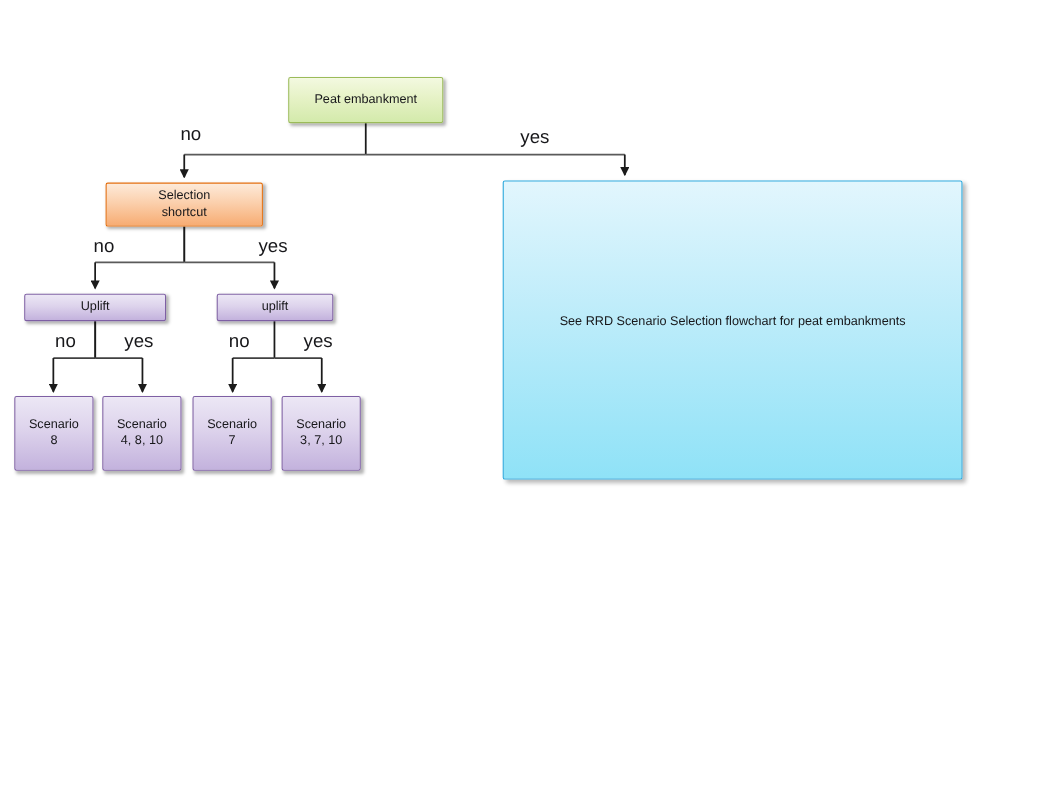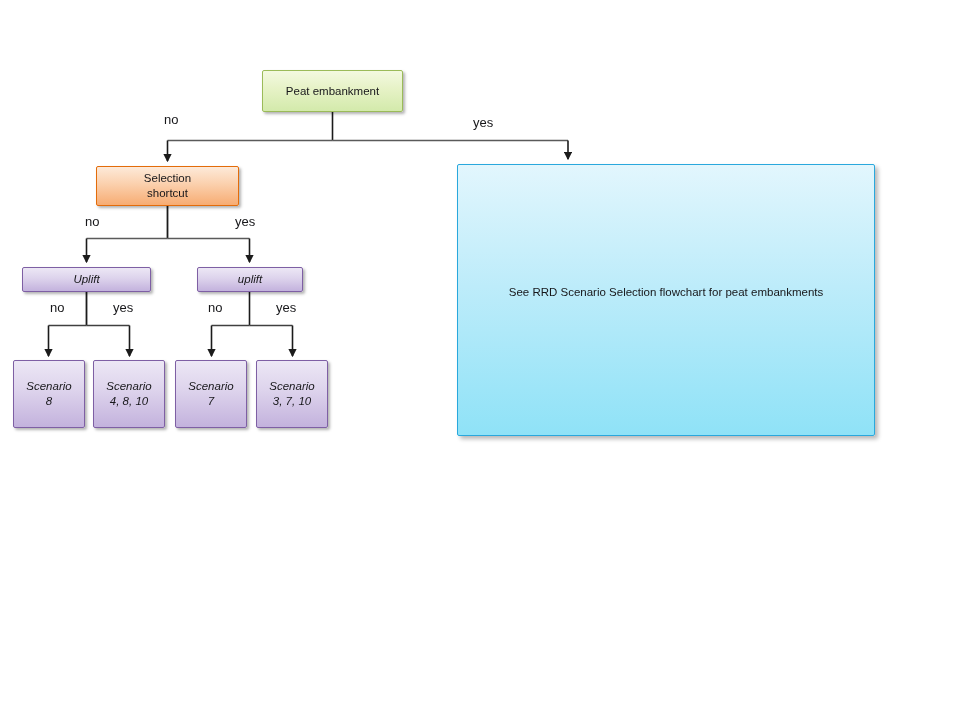--- a/index.html
+++ b/index.html
@@ -46,34 +46,33 @@
     background: linear-gradient(to bottom, #f3f9e0 0%, #e6f2c6 45%, #d3eaab 100%);
     border: 1px solid #9bbb59;
   }
   .node-orange {
     background: linear-gradient(to bottom, #fdead9 0%, #fbd0ad 45%, #f7ac73 100%);
     border: 1px solid #e36c0a;
   }
   .node-purple {
     background: linear-gradient(to bottom, #ece7f5 0%, #ddd3ec 45%, #c3b2dd 100%);
     border: 1px solid #7e5fa4;
-    font-style: italic;
   }
   .node-blue {
     background: linear-gradient(to bottom, #e2f6fd 0%, #bdecfa 45%, #8fe2f7 100%);
     border: 1px solid #29a8dd;
     align-items: flex-start;
     justify-content: flex-end;
     padding-top: 120px;
     box-shadow: 3px 3px 4px rgba(0,0,0,0.28);
   }
 
   .edge-label {
     position: absolute;
-    font-size: 13px;
+    font-size: 17px;
     color: #17171a;
     white-space: nowrap;
     z-index: 4;
   }
   .node-text {
     white-space: pre-line;
     display: block;
     width: 100%;
   }
 </style>

